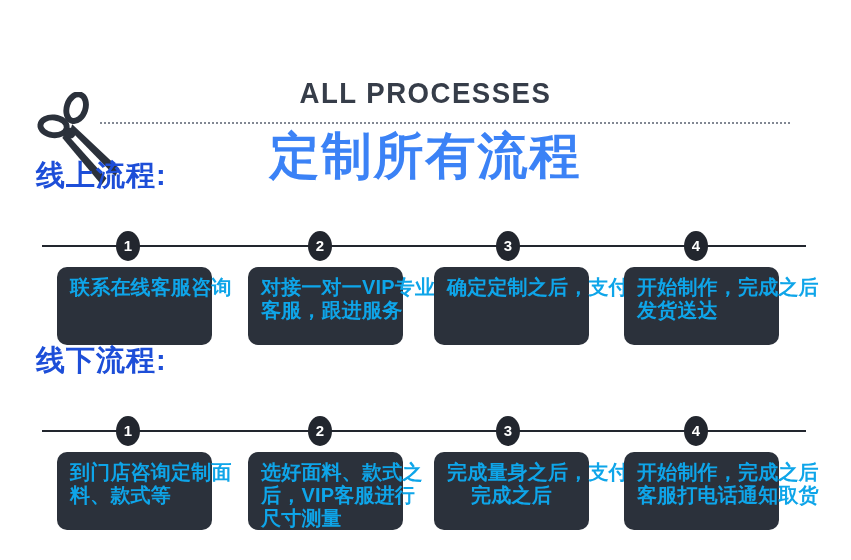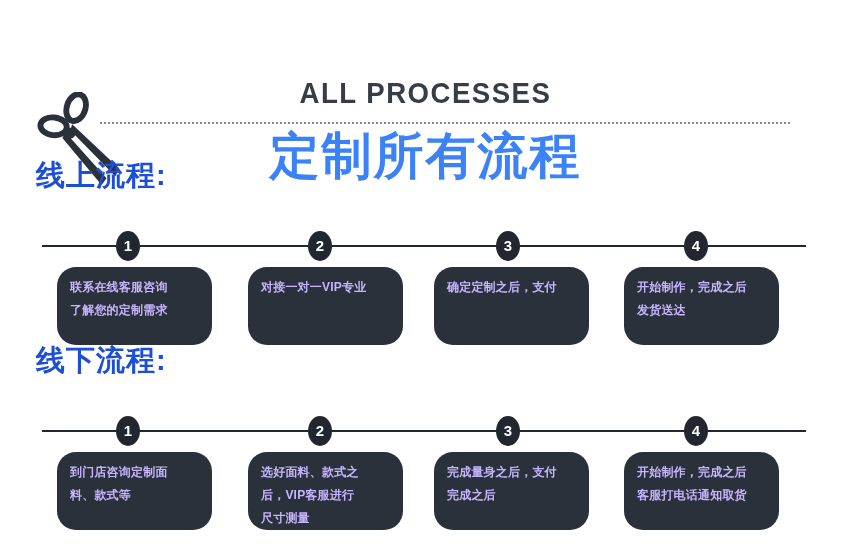--- a/index.html
+++ b/index.html
@@ -132,31 +132,31 @@
     width: 851px;
     height: 80px;
   }
   .card {
     position: absolute;
     top: 0;
     width: 155px;
     height: 78px;
     box-sizing: border-box;
     background: #2b313b;
-    border-radius: 19px;
-    color: #c4b5fd;
-    font-size: 12px;
+    border-radius: 10px;
+    color: #0ea5e9;
+    font-size: 20px;
     font-weight: bold;
     line-height: 23px;
     letter-spacing: 0.2px;
     padding: 9px 13px 0 13px;
   }
   .card-1 { left: 57px; }
   .card-2 { left: 248px; }
-  .card-3 { left: 434px; }
+  .card-3 { left: 434px; text-align: center; }
   .card-4 { left: 624px; }
 
   .card-line { display: block; white-space: nowrap; }
 </style>
 </head>
 <body>
 
 <div class="header">
 
   <div class="scissors-icon">
@@ -191,24 +191,24 @@
     <div class="timeline-line"></div>
     <div class="step-badge badge-1">1</div>
     <div class="step-badge badge-2">2</div>
     <div class="step-badge badge-3">3</div>
     <div class="step-badge badge-4">4</div>
   </div>
 
   <div class="cards">
     <div class="card card-1">
       <span class="card-line">联系在线客服咨询</span>
-      <span class="card-line">了解您的定制需求</span>
     </div>
     <div class="card card-2">
       <span class="card-line">对接一对一VIP专业</span>
+      <span class="card-line">客服，跟进服务</span>
     </div>
     <div class="card card-3">
       <span class="card-line">确定定制之后，支付</span>
     </div>
     <div class="card card-4">
       <span class="card-line">开始制作，完成之后</span>
       <span class="card-line">发货送达</span>
     </div>
   </div>
 </div>

